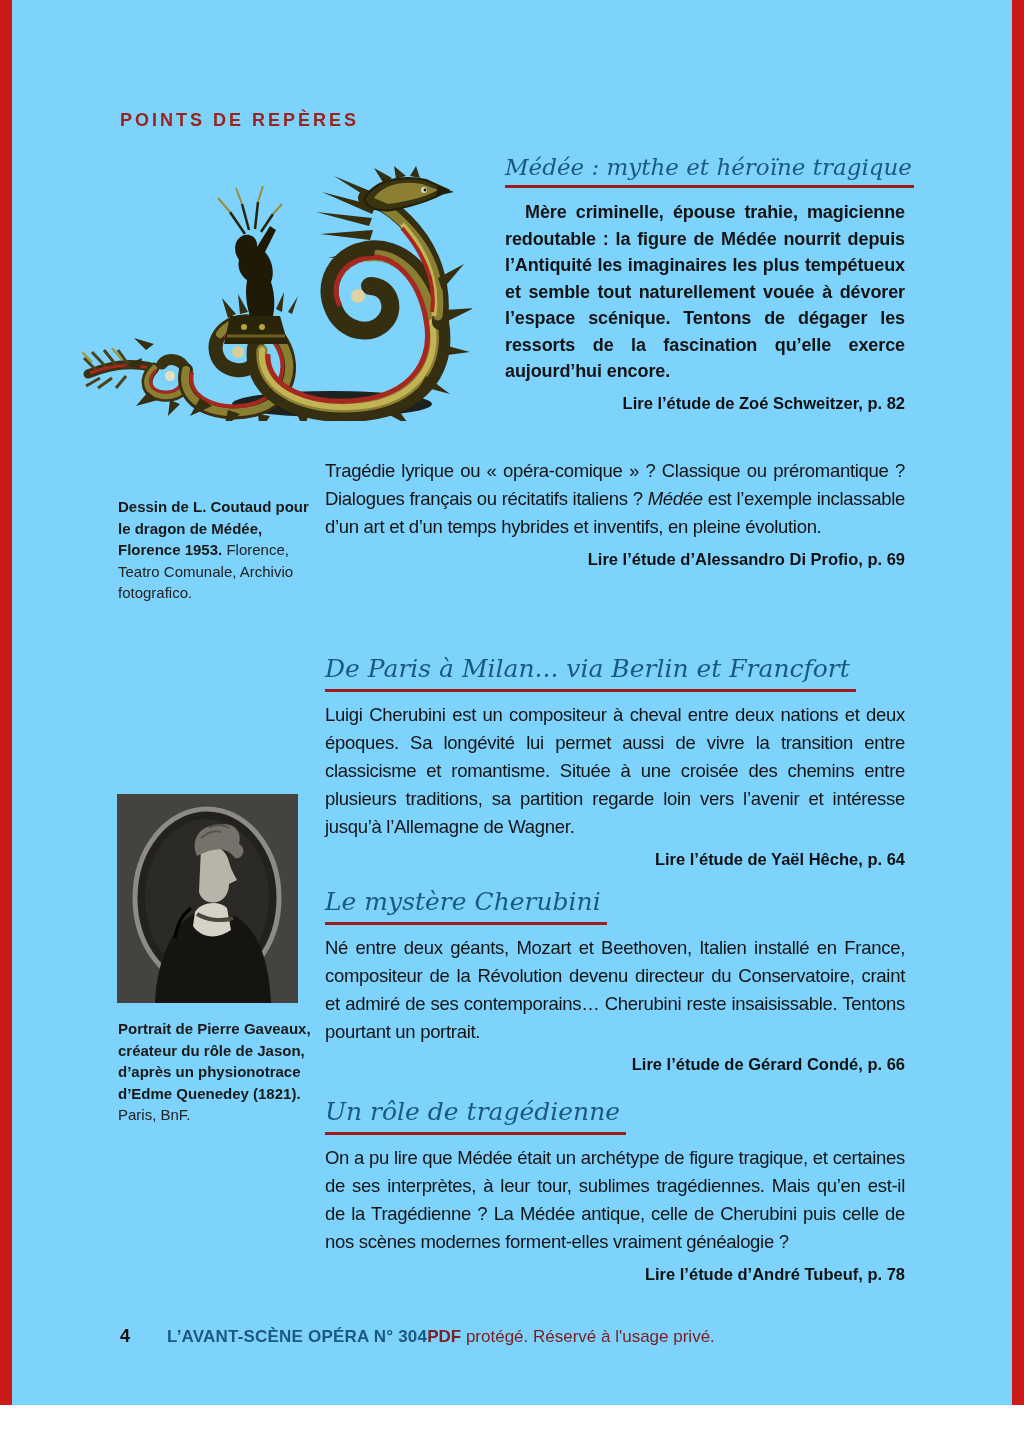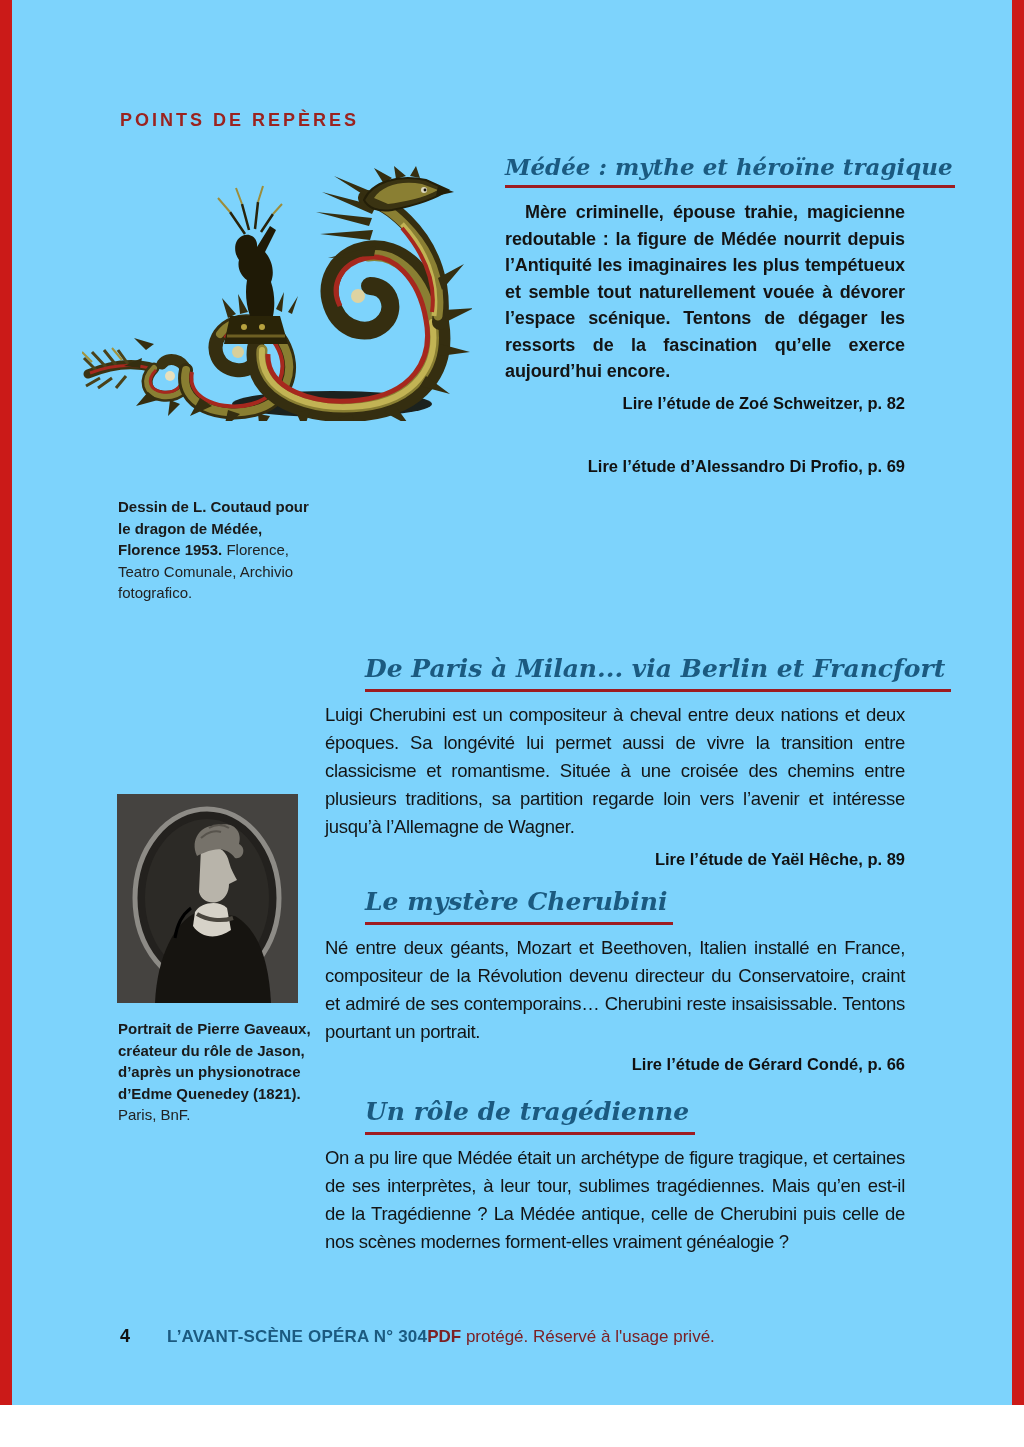--- a/index.html
+++ b/index.html
@@ -19,28 +19,28 @@
   .portrait { position:absolute; left:117px; top:794px; width:181px; height:209px; }
 
   .section { position:absolute; }
   .s1 { left:505px; top:154px; width:400px; }
   .s2 { left:325px; top:448px; width:580px; }
   .s3 { left:325px; top:655px; width:580px; }
   .s4 { left:325px; top:888px; width:580px; }
   .s5 { left:325px; top:1098px; width:580px; }
 
   .sec-title {
-    font-family:"DejaVu Serif", serif; font-style:italic; font-weight:700;
+    font-family:"DejaVu Serif", serif; font-style:italic; font-weight:400;
     color:#1b5a80; border-bottom:3px solid #9e1c20; padding:0 6px 5px 0;
     line-height:1.15; white-space:nowrap; font-size:25px;
   }
   .center-title { display:table; margin:0 auto; padding-right:2px; }
   .s1 .sec-title { font-size:23px; }
   .s2 .sec-title { display:inline-block; margin-left:112px; padding-right:2px; }
-  .left-title { display:inline-block;margin-left:40px; }
+  .left-title { display:inline-block; }
 
   .body-text {
     text-align:justify; font-size:18.5px; line-height:28px;
     letter-spacing:-0.3px; margin:9px 0 0 0; color:#141414;
   }
   .s1 .body-text {
     font-weight:700; font-size:18px; line-height:26.5px;
     letter-spacing:-0.1px; margin-top:11px; text-indent:20px;
   }
   .read-more { text-align:right; font-weight:700; font-size:16.5px; margin-top:9px; color:#111; }
@@ -118,38 +118,40 @@
       <circle cx="180" cy="161" r="3" fill="#b7a23f"></circle>
   </svg>
 
   <div class="section s1">
     <div class="sec-title center-title">Médée : mythe et héroïne tragique</div>
     <p class="body-text">Mère criminelle, épouse trahie, magicienne redoutable : la figure de Médée nourrit depuis l’Antiquité les imaginaires les plus tempétueux et semble tout naturellement vouée à dévorer l’espace scénique. Tentons de dégager les ressorts de la fascination qu’elle exerce aujourd’hui encore.</p>
     <div class="read-more">Lire l’étude de Zoé Schweitzer, p. 82</div>
   </div>
 
   <div class="section s2">
+    <p class="body-text"><span>Tragédie lyrique ou « opéra-comique » ? Classique ou préromantique ? Dialogues français ou récitatifs italiens ? </span><span class="ital">Médée</span><span> est l’exemple inclassable d’un art et d’un temps hybrides et inventifs, en pleine évolution.</span></p>
     <div class="read-more">Lire l’étude d’Alessandro Di Profio, p. 69</div>
   </div>
 
   <div class="section s3">
     <div class="sec-title left-title">De Paris à Milan... via Berlin et Francfort</div>
     <p class="body-text">Luigi Cherubini est un compositeur à cheval entre deux nations et deux époques. Sa longévité lui permet aussi de vivre la transition entre classicisme et romantisme. Située à une croisée des chemins entre plusieurs traditions, sa partition regarde loin vers l’avenir et intéresse jusqu’à l’Allemagne de Wagner.</p>
-    <div class="read-more">Lire l’étude de Yaël Hêche, p. 89</div>
+    <div class="read-more">Lire l’étude de Yaël Hêche, p. 64</div>
   </div>
 
   <div class="section s4">
     <div class="sec-title left-title">Le mystère Cherubini</div>
     <p class="body-text">Né entre deux géants, Mozart et Beethoven, Italien installé en France, compositeur de la Révolution devenu directeur du Conservatoire, craint et admiré de ses contemporains… Cherubini reste insaisissable. Tentons pourtant un portrait.</p>
     <div class="read-more">Lire l’étude de Gérard Condé, p. 66</div>
   </div>
 
   <div class="section s5">
     <div class="sec-title left-title">Un rôle de tragédienne</div>
     <p class="body-text">On a pu lire que Médée était un archétype de figure tragique, et certaines de ses interprètes, à leur tour, sublimes tragédiennes. Mais qu’en est-il de la Tragédienne ? La Médée antique, celle de Cherubini puis celle de nos scènes modernes forment-elles vraiment généalogie ?</p>
+    <div class="read-more">Lire l’étude d’André Tubeuf, p. 78</div>
   </div>
 
   <div class="caption cap1">
     <span class="cap-bold">Dessin de L. Coutaud pour le dragon de Médée, Florence 1953.</span><span class="cap-rest"> Florence, Teatro Comunale, Archivio fotografico.</span>
   </div>
 
   <svg class="portrait" viewBox="0 0 181 209" xmlns="http://www.w3.org/2000/svg">
     <rect x="0" y="0" width="181" height="209" fill="#454340"></rect>
     <ellipse cx="90" cy="104" rx="72" ry="89" fill="#23211e" stroke="#8d8b86" stroke-width="5"></ellipse>
     <ellipse cx="90" cy="104" rx="62" ry="79" fill="#2c2a26"></ellipse>

